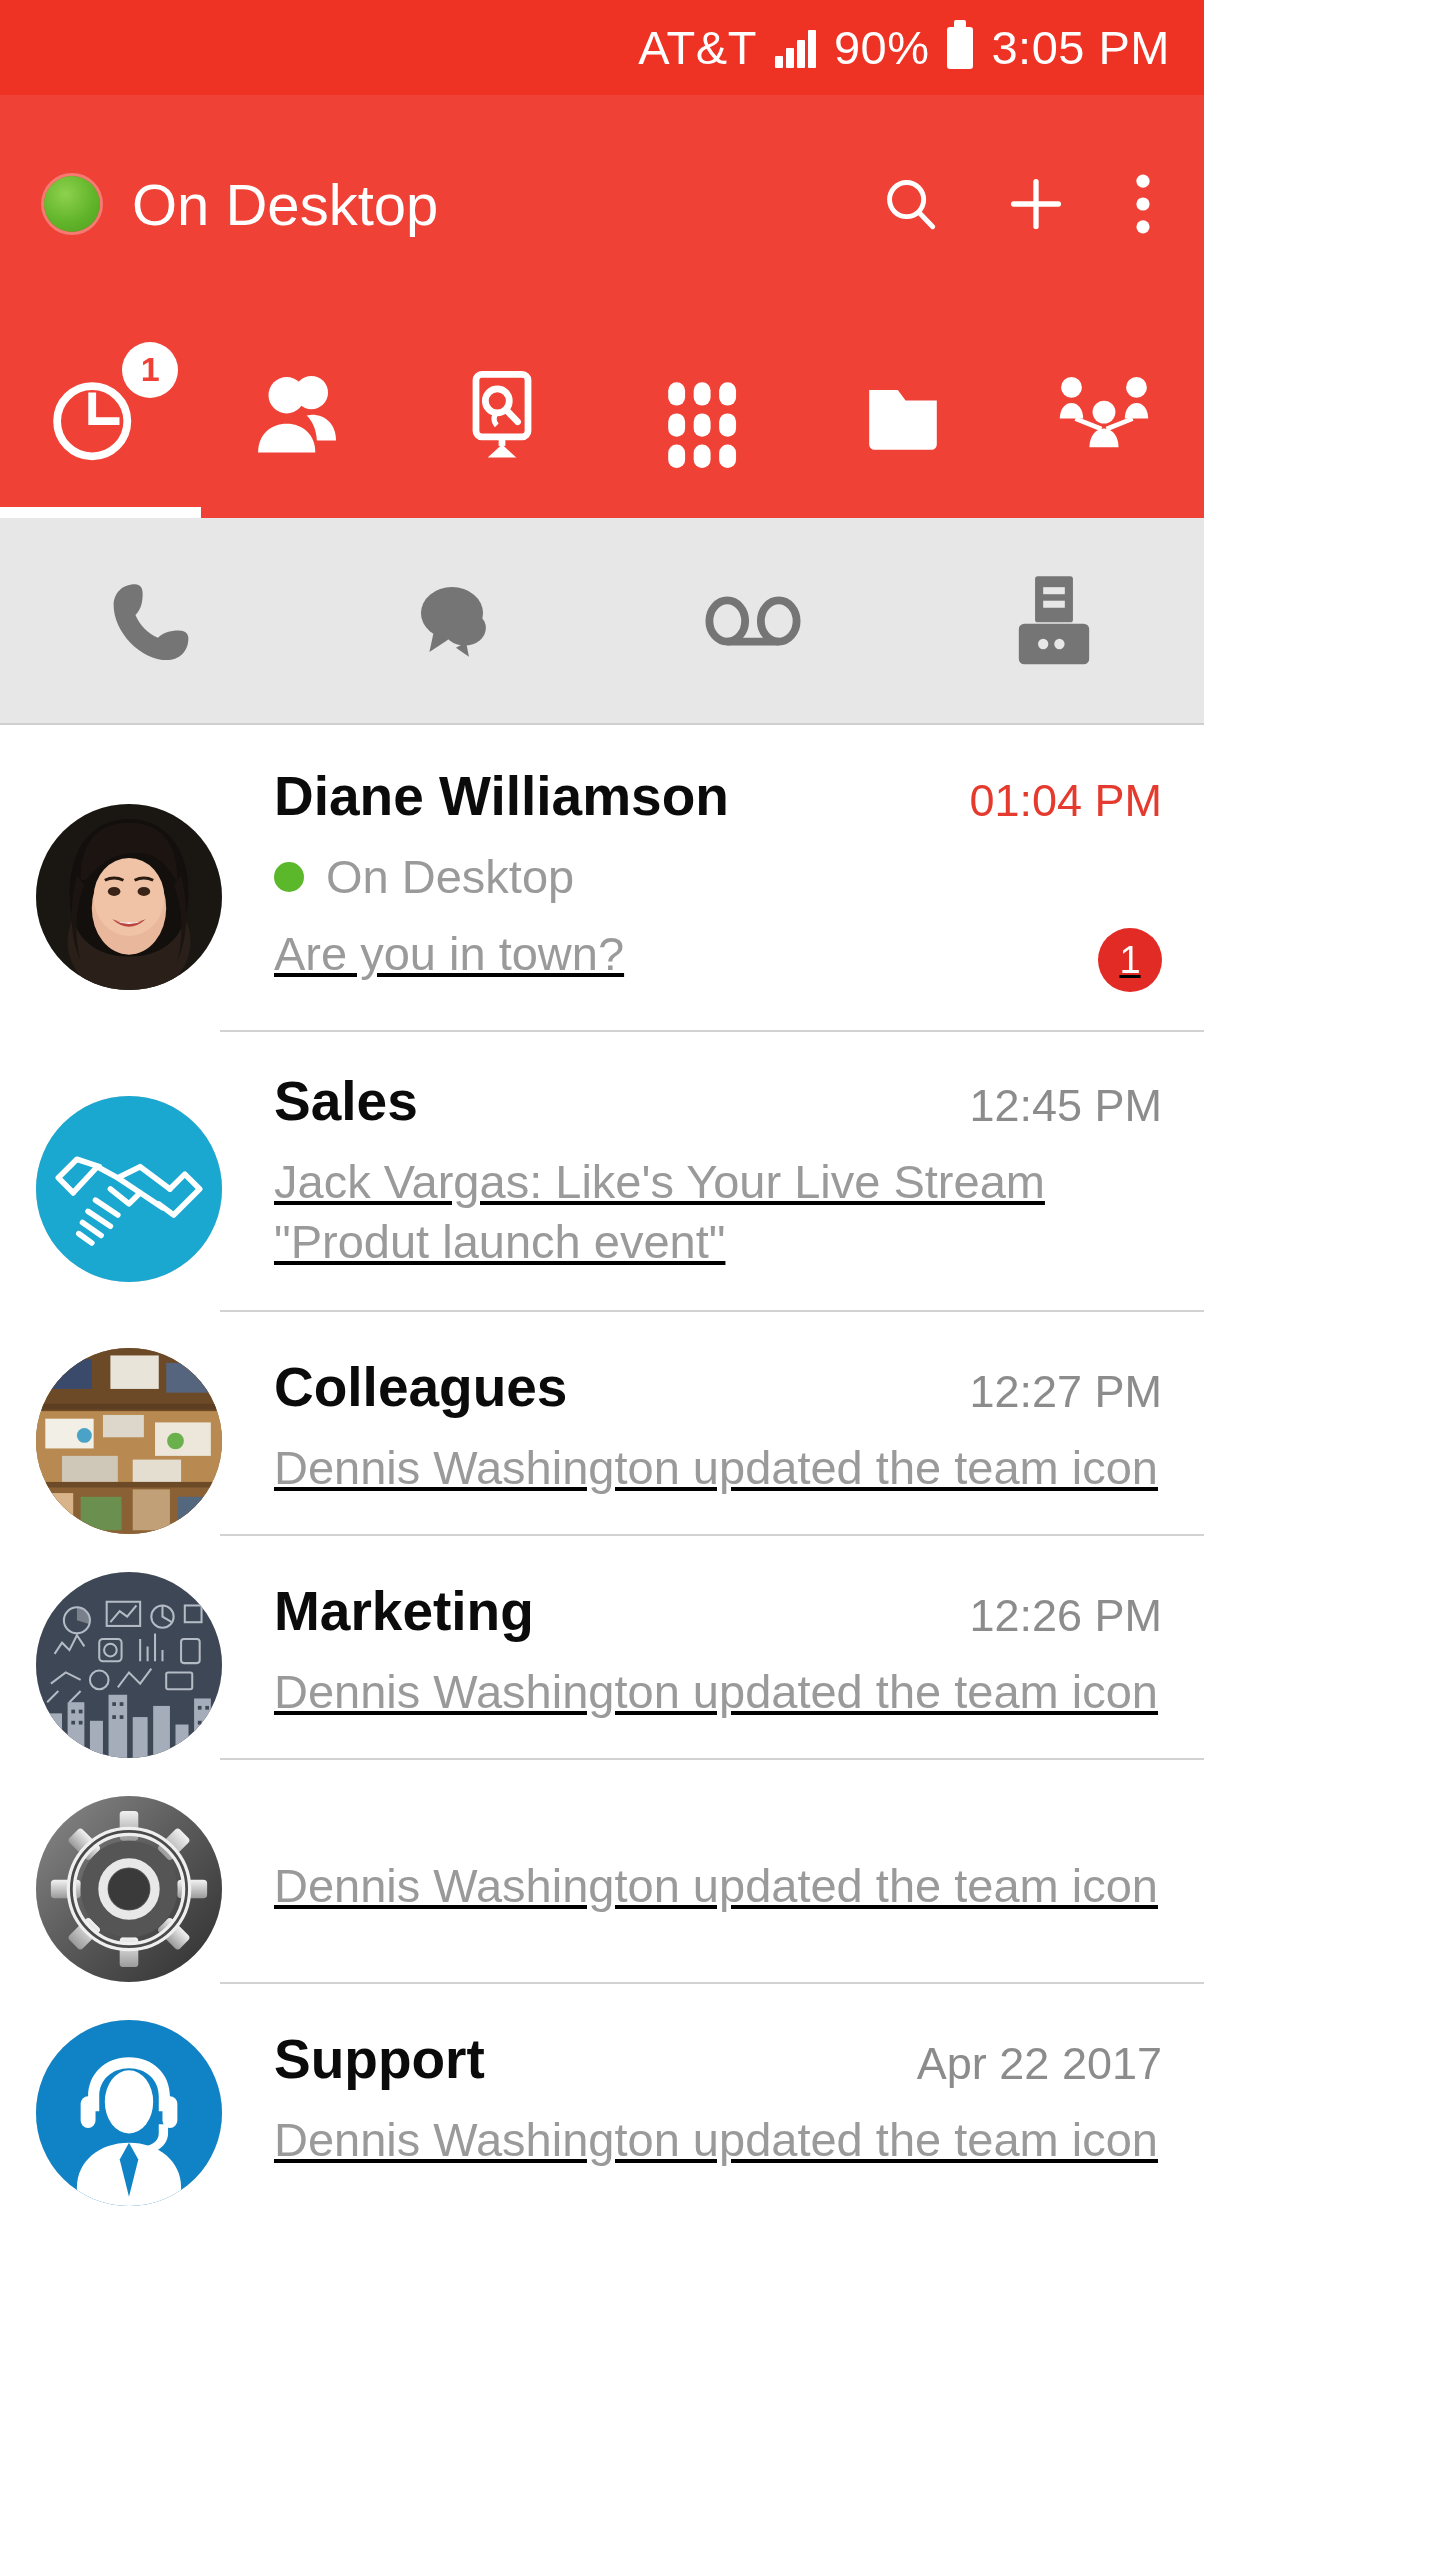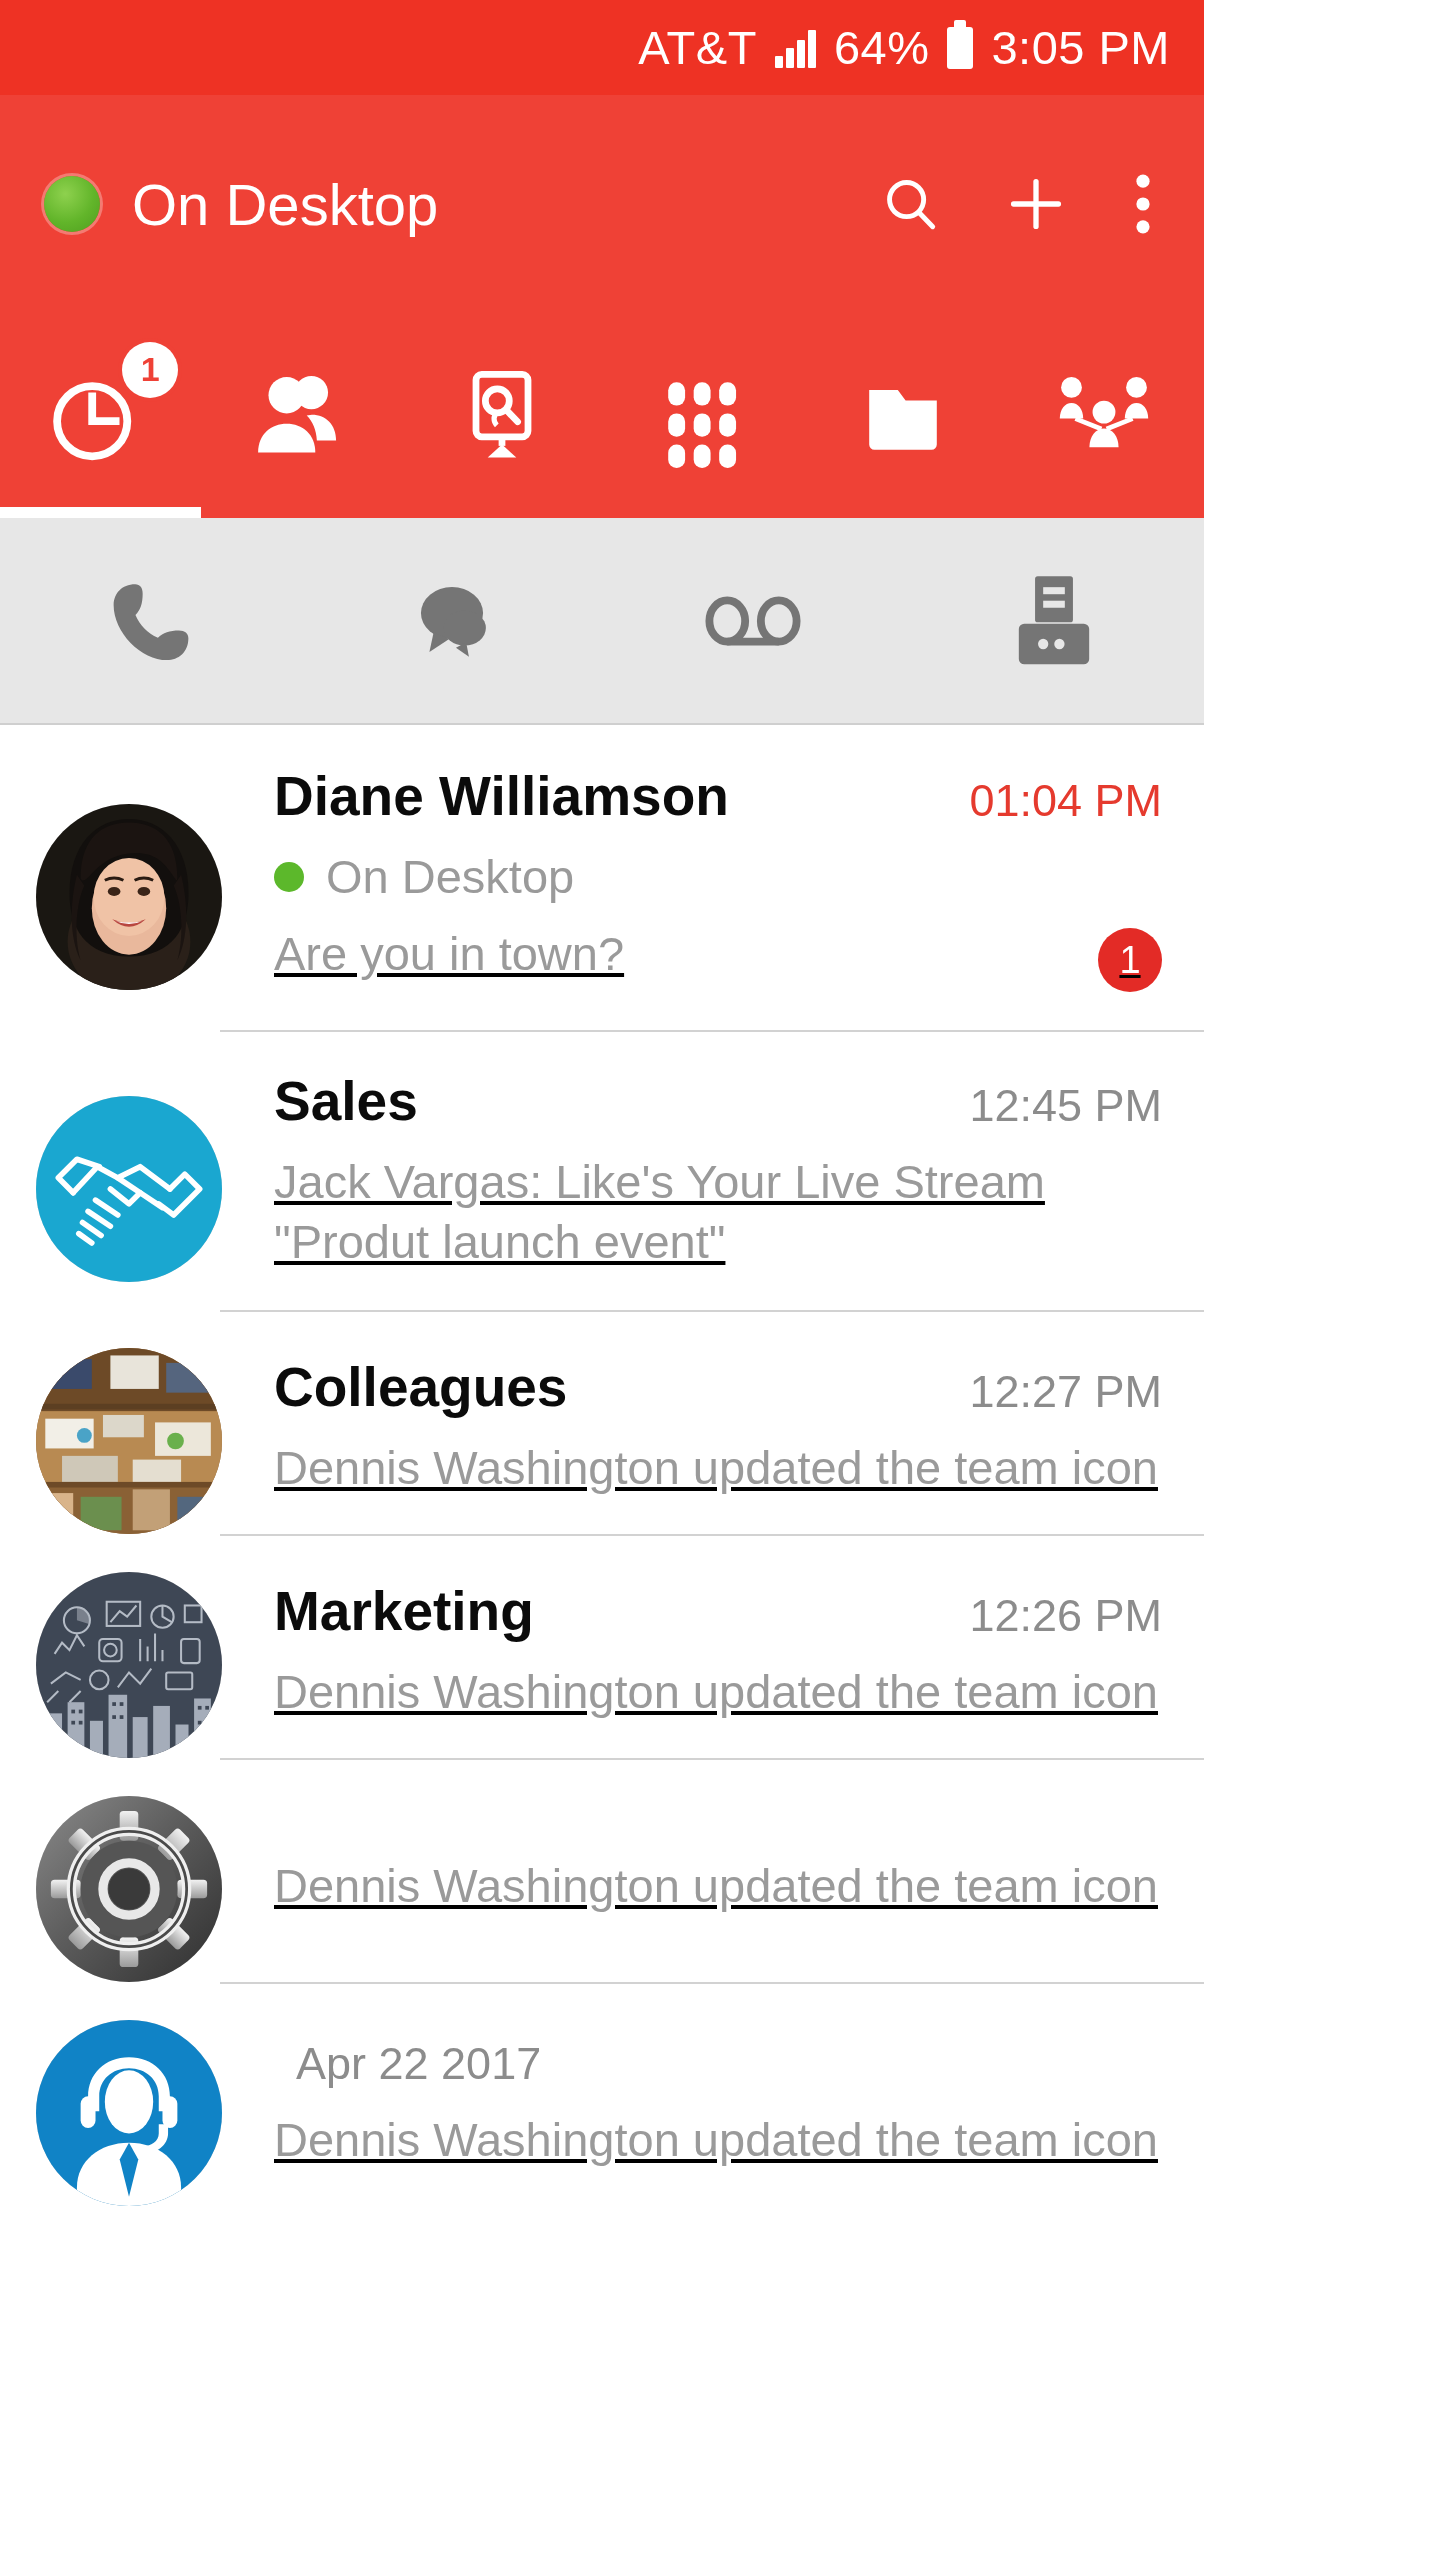--- a/index.html
+++ b/index.html
@@ -143,21 +143,21 @@
 <div id="app">
 
   <div class="statusbar">
     <span class="sb-text">AT&amp;T</span>
     <span class="sb-signal">
       <i></i>
         <i></i>
         <i></i>
         <i></i>
     </span>
-    <span class="sb-text">64%</span>
+    <span class="sb-text">90%</span>
     <span class="sb-batt"></span>
     <span class="sb-text">3:05 PM</span>
   </div>
 
   <div class="appbar">
     <span class="presence-dot"></span>
     <span class="appbar-title">On Desktop</span>
     <span class="appbar-spacer"></span>
     <div class="appbar-actions">
       <span class="ic">
@@ -523,20 +523,21 @@
             <rect x="68" y="41" width="8" height="17" rx="4"></rect>
             <path d="M66 56 v5 c0 4-4 7-9 7 h-4 v4 h4 c8 0 14-5 14-11 v-5 z"></path>
             <ellipse cx="50" cy="44" rx="13" ry="17"></ellipse>
             <path d="M50 66 c-16 0-28 10-28 24 v10 h56 V90 c0-14-12-24-28-24 z"></path>
           </g>
           <path d="M50 66 l-5 9 l5 20 l5 -20 z" fill="#1083c6"></path>
         </svg>
       </div>
       <div class="rowbody">
         <div class="rowtop">
+          <span class="rowtitle">Support</span>
           <span class="rowtime">Apr 22 2017</span>
         </div>
         <div class="rowmsgline">
           <span class="rowmsg">Dennis Washington updated the team icon</span>
         </div>
         <div class="rowpad tight"></div>
       </div>
     </div>
 
   </div>

